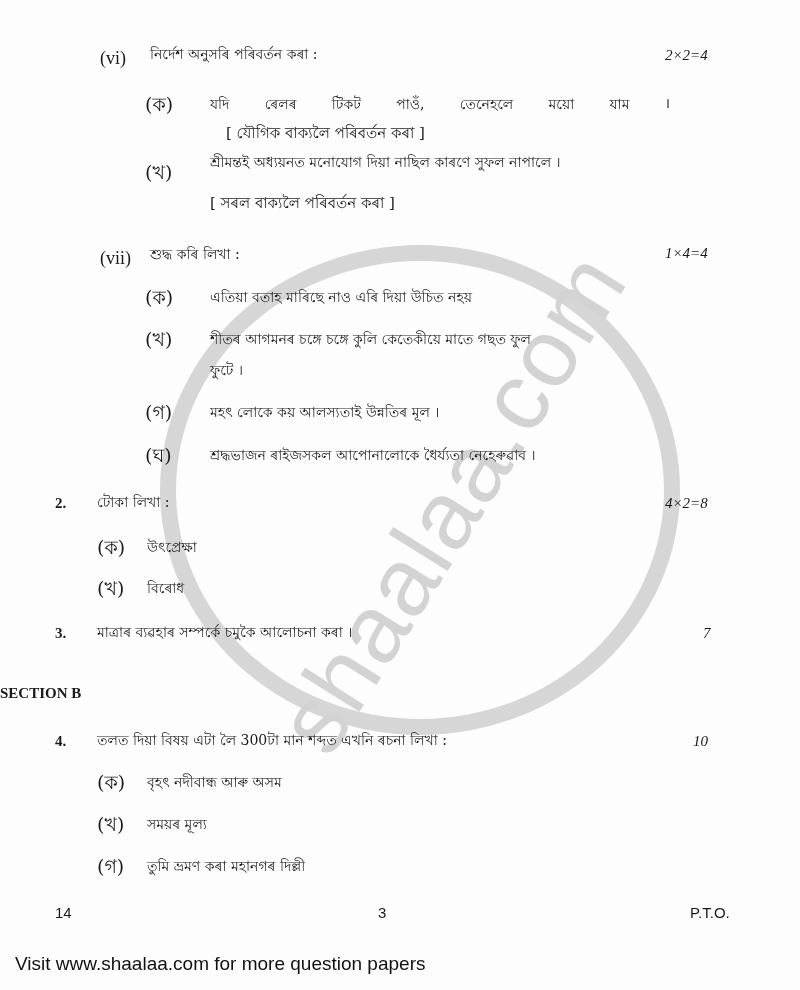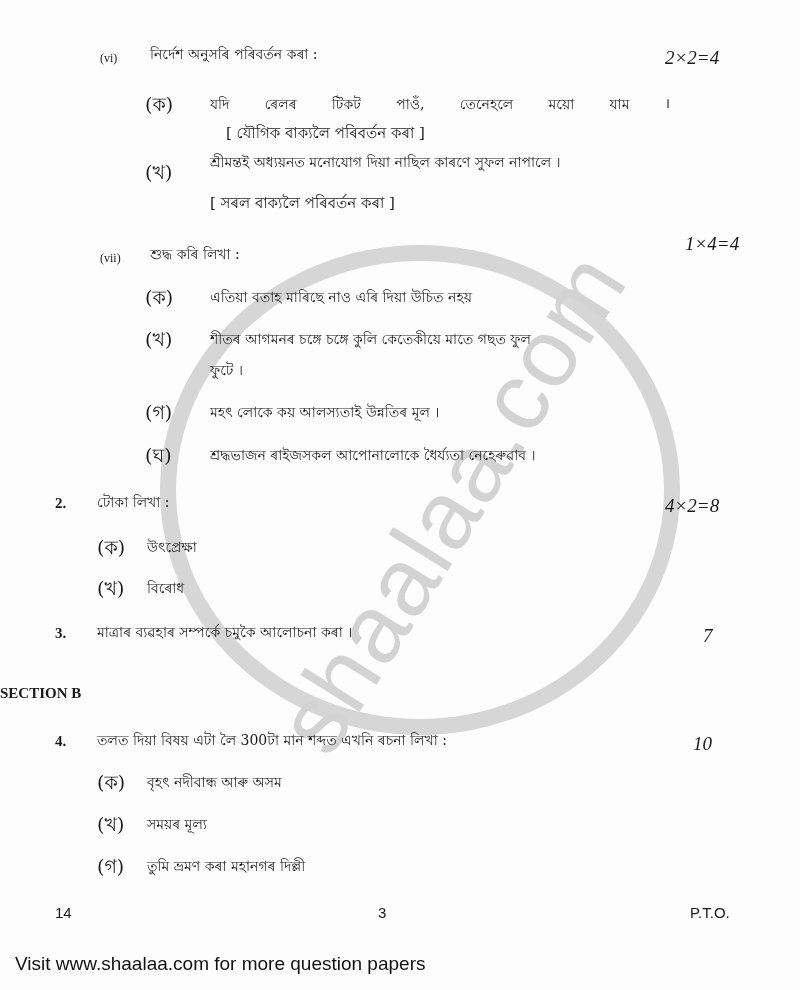--- a/index.html
+++ b/index.html
@@ -43,22 +43,22 @@
       color: #d3d3d3;
       transform: rotate(-58deg);
       transform-origin: center center;
       letter-spacing: 2px;
       z-index: 0;
       white-space: nowrap;
     }
     .content { position: absolute; left: 0; top: 0; width: 800px; height: 990px; z-index: 1; }
 
     .row { position: absolute; font-size: 17px; line-height: 22px; white-space: nowrap; }
-    .roman { font-family: "Liberation Serif", serif; font-size: 12px; }
-    .marks { position: absolute; font-family: "Liberation Serif", serif; font-style: italic; font-size: 19px; }
+    .roman { font-family: "Liberation Serif", serif; font-size: 18px; }
+    .marks { position: absolute; font-family: "Liberation Serif", serif; font-style: italic; font-size: 15px; }
     .qnum { position: absolute; font-family: "Liberation Serif", serif; font-weight: bold; font-size: 15px; }
     .label { position: absolute; font-size: 19px; }
     .text { position: absolute; font-size: 14px; white-space: nowrap; }
     .small { font-size: 15px; }
     .justify { display: flex; justify-content: space-between; }
 
     .section-title {
       position: absolute;
       left: 0; width: 800px;
       text-align: left;
@@ -99,21 +99,21 @@
       <span class="text small" style="left:200px; top:121px;margin-left:26px;">[ যৌগিক বাক্যলৈ পৰিবৰ্তন কৰা ]</span>
 
       <span class="label" style="left:145px; top:158px;">(খ)</span>
       <span class="text" style="left:210px; top:151px;">শ্ৰীমন্তই অধ্যয়নত মনোযোগ দিয়া নাছিল কাৰণে সুফল নাপালে ।</span>
       <span class="text small" style="left:210px; top:191px;">[ সৰল বাক্যলৈ পৰিবৰ্তন কৰা ]</span>
     </div>
 
     <div>
       <span class="row roman" style="left:100px; top:247px;">(vii)</span>
       <span class="text" style="left:150px; top:243px;">শুদ্ধ কৰি লিখা :</span>
-      <span class="marks" style="left:665px; top:233px;margin-left:20px;">1×4=4</span>
+      <span class="marks" style="left:665px; top:245px;">1×4=4</span>
 
       <span class="label" style="left:145px; top:283px;">(ক)</span>
       <span class="text" style="left:210px; top:286px;">এতিয়া বতাহ মাৰিছে নাও এৰি দিয়া উচিত নহয়</span>
 
       <span class="label" style="left:145px; top:325px;">(খ)</span>
       <span class="text" style="left:210px; top:328px;">শীতৰ  আগমনৰ  চঙ্গে  চঙ্গে কুলি কেতেকীয়ে মাতে গছত ফুল</span>
       <span class="text" style="left:210px; top:359px;">ফুটে ।</span>
 
       <span class="label" style="left:145px; top:398px;">(গ)</span>
       <span class="text" style="left:210px; top:401px;">মহৎ লোকে কয় আলস্যতাই উন্নতিৰ মূল ।</span>

